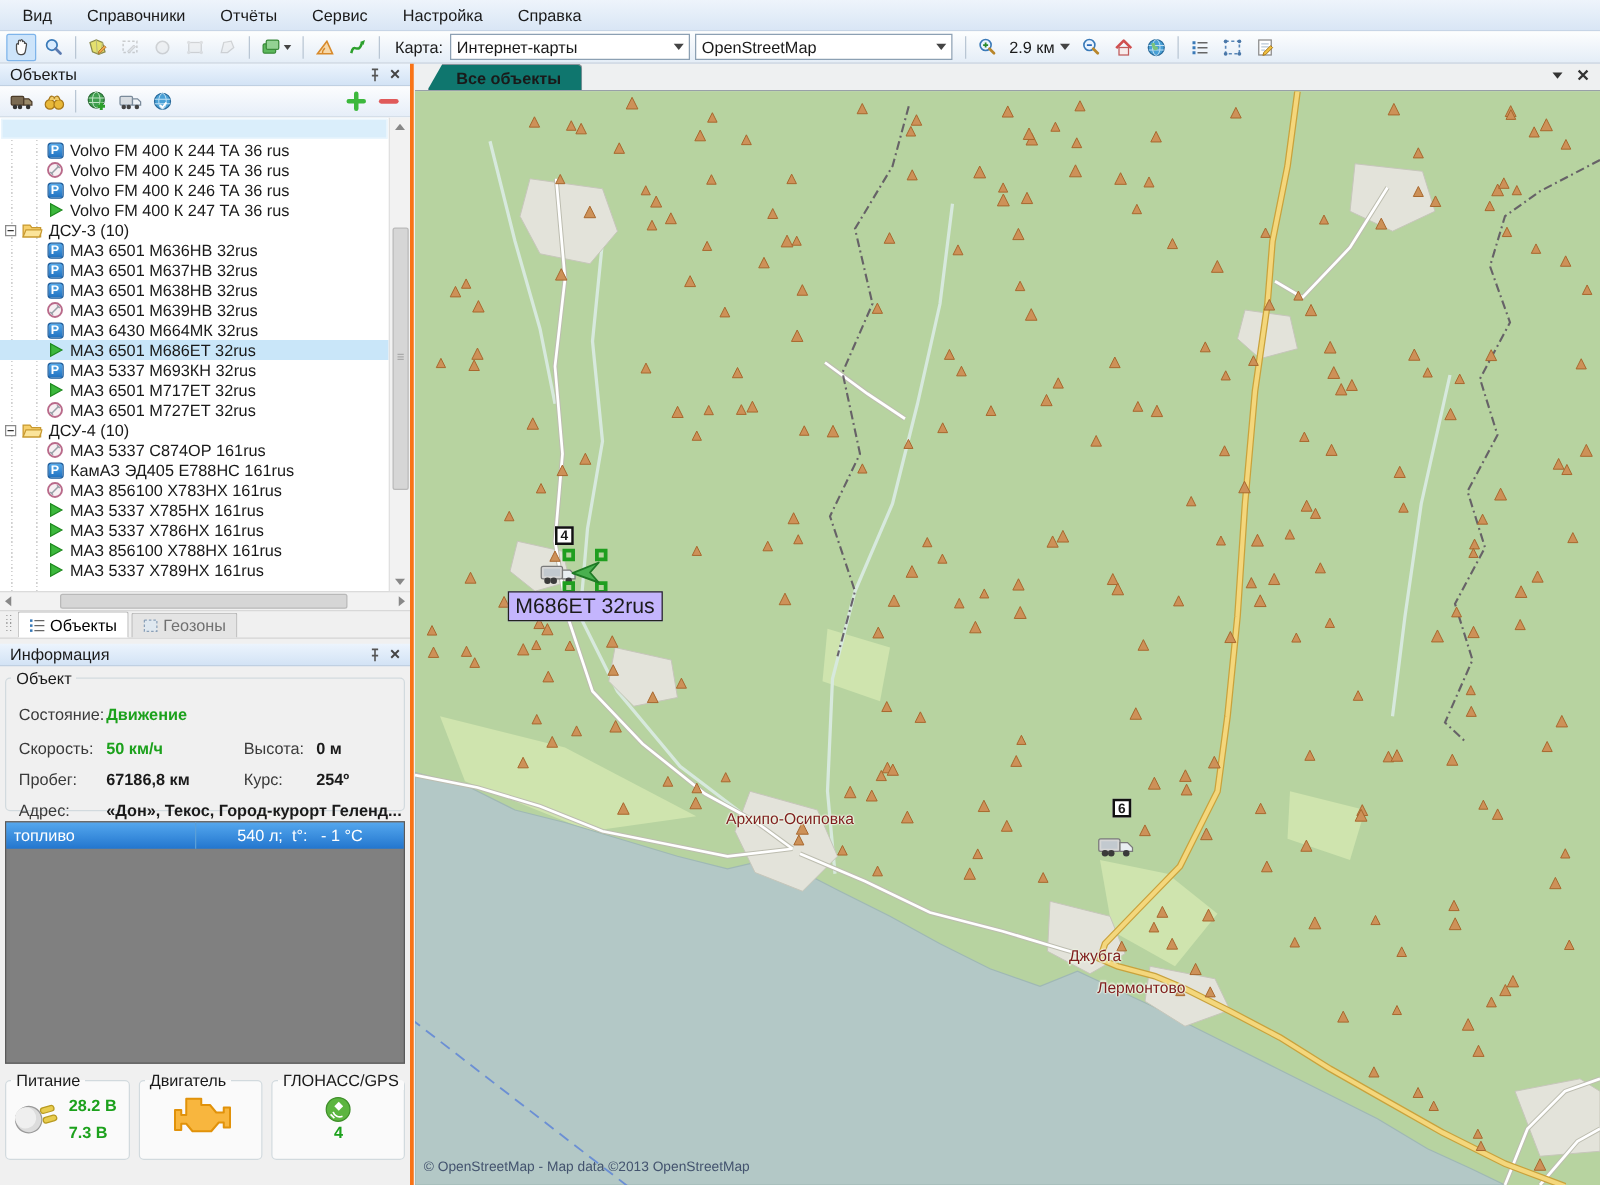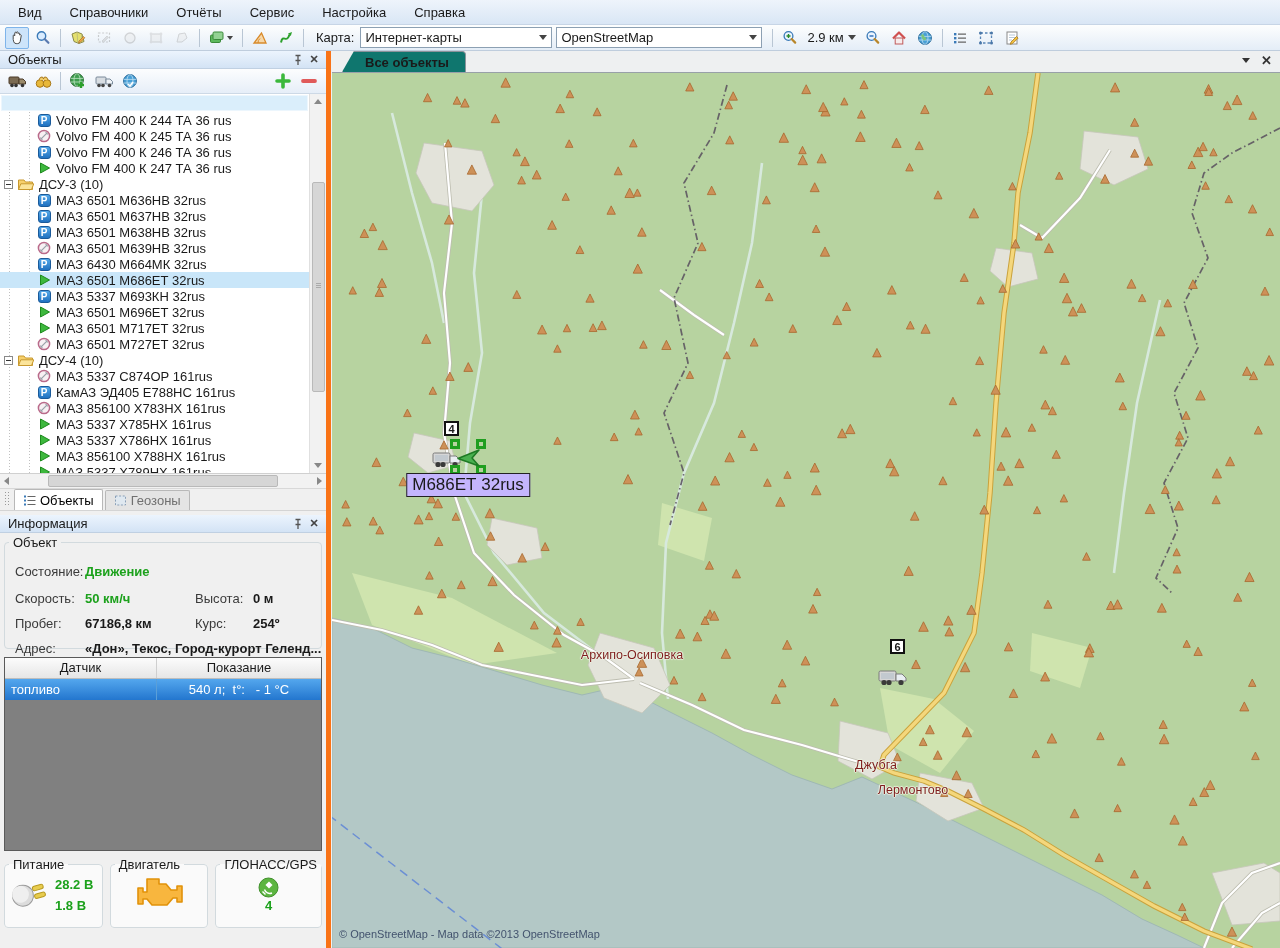--- a/index.html
+++ b/index.html
@@ -27,21 +27,21 @@
     padding:0 4px; position:relative; }
   .combo .cval { flex:1; white-space:nowrap; overflow:hidden; }
   .combo .ccaret { width:0; height:0; border-left:4px solid transparent; border-right:4px solid transparent;
     border-top:5px solid #444; margin-left:6px; }
   .w190 { width:192px; } .w200 { width:206px; margin-left:4px; }
   .scale-ctl { display:flex; align-items:center; padding:0 4px; height:22px; }
   .scale-ctl .ccaret { width:0;height:0;border-left:4px solid transparent;border-right:4px solid transparent;border-top:5px solid #444; margin-left:4px; }
 
   
   .left-panel { position:absolute; left:0; top:51px; width:331px; bottom:0;
-    background:#f0f0f0; border-right:5px solid #f97316; display:flex; flex-direction:column; }
+    background:#f0f0f0; border-right:3px solid #f97316; display:flex; flex-direction:column; }
   .panel-header { height:18px; background:linear-gradient(#ecf4fd,#d3e3f5); border-bottom:1px solid #c0d0e2;
     display:flex; align-items:center; padding:0 4px 0 8px; }
   .panel-header .ph-title { flex:1; }
   .ph-ico { width:16px; height:14px; display:flex; align-items:center; justify-content:center; color:#444;
     font-size:11px; font-weight:bold; }
   .objects-toolbar { height:25px; background:linear-gradient(#fcfdfe,#e6eef8); border-bottom:1px solid #cdd9e6;
     display:flex; align-items:center; padding:0 4px; }
   .objects-toolbar .spacer { flex:1; }
 
   .list-area { height:380px; background:#fff; border-bottom:1px solid #d0d0d0; position:relative; overflow:hidden; }
@@ -440,28 +440,20 @@
               <span class="ic-p">P</span>
             </span>
             <span class="lbl">МАЗ 5337 М693КН 32rus</span>
           </div>
           <div class="trow vehicle">
             <span class="ic-wrap">
               <svg width="13" height="14">
                 <path d="M2.5,2 L11.5,7 L2.5,12 Z" fill="#3db83d" stroke="#1e8a1e"></path>
               </svg>
             </span>
-            <span class="lbl">МАЗ 6501 М696ЕТ 32rus</span>
-          </div>
-          <div class="trow vehicle">
-            <span class="ic-wrap">
-              <svg width="13" height="14">
-                <path d="M2.5,2 L11.5,7 L2.5,12 Z" fill="#3db83d" stroke="#1e8a1e"></path>
-              </svg>
-            </span>
             <span class="lbl">МАЗ 6501 М717ЕТ 32rus</span>
           </div>
           <div class="trow vehicle">
             <span class="ic-wrap">
               <svg width="14" height="14">
                 <circle cx="7" cy="7" r="5.6" fill="#f7f0f3" stroke="#b96a8a" stroke-width="1.5"></circle>
                 <path d="M4.4,9.6 L9.6,4.4 M8.6,3.2 l2.2,2.2 M3.2,8.6 l2.2,2.2" stroke="#98a0a8" stroke-width="1.2" fill="none"></path>
               </svg>
             </span>
             <span class="lbl">МАЗ 6501 М727ЕТ 32rus</span>
@@ -585,24 +577,20 @@
         <span class="f-val" style="left:248px;top:41px">0 м</span>
         <span class="f-lab" style="left:10px;top:66px">Пробег:</span>
         <span class="f-val" style="left:80px;top:66px">67186,8 км</span>
         <span class="f-lab" style="left:190px;top:66px">Курс:</span>
         <span class="f-val" style="left:248px;top:66px">254º</span>
         <span class="f-lab" style="left:10px;top:91px">Адрес:</span>
         <span class="f-val" style="left:80px;top:91px;white-space:nowrap">«Дон», Текос, Город-курорт Геленд...</span>
       </fieldset>
 
       <div class="sensor-block">
-        <div class="s-head">
-          <div class="s-c1">Датчик</div>
-          <div class="s-c2">Показание</div>
-        </div>
         <div id="sensorRows">
             <div class="s-row">
               <div class="s-c1">топливо</div>
               <div class="s-c2">540 л;  t°:   - 1 °С</div>
             </div>
           </div>
       </div>
 
       <div class="status-row">
         <fieldset>
@@ -611,21 +599,21 @@
             <svg width="40" height="34">
                 <g transform="rotate(-16 20 17)">
                   <rect x="25" y="10" width="11" height="4.5" rx="2.2" fill="#e8cc4e" stroke="#b89a20"></rect>
                   <rect x="25" y="18" width="11" height="4.5" rx="2.2" fill="#e8cc4e" stroke="#b89a20"></rect>
                   <circle cx="14" cy="16" r="10.5" fill="#dcdcdc" stroke="#9a9a9a"></circle>
                   <circle cx="12" cy="14" r="8.5" fill="#efefef"></circle>
                 </g>
               </svg>
             <div class="sb-vals">
               <div class="green">28.2 В</div>
-              <div class="green">1.8 В</div>
+              <div class="green">7.3 В</div>
             </div>
           </div>
         </fieldset>
         <fieldset>
           <legend>Двигатель</legend>
           <div class="sb-center">
             <svg width="52" height="36">
                 <path d="M14,5 h12 v5 h7 l5,6 h6 v-4 h5 v16 h-5 v-4 h-4 l-6,7 h-15 l-5,-6 h-4 v5 h-5 v-16 h5 v4 h4 z" fill="#f8b63e" stroke="#e1920a" stroke-width="1.6" stroke-linejoin="round" transform="translate(0,-2)"></path>
               </svg>
           </div>

